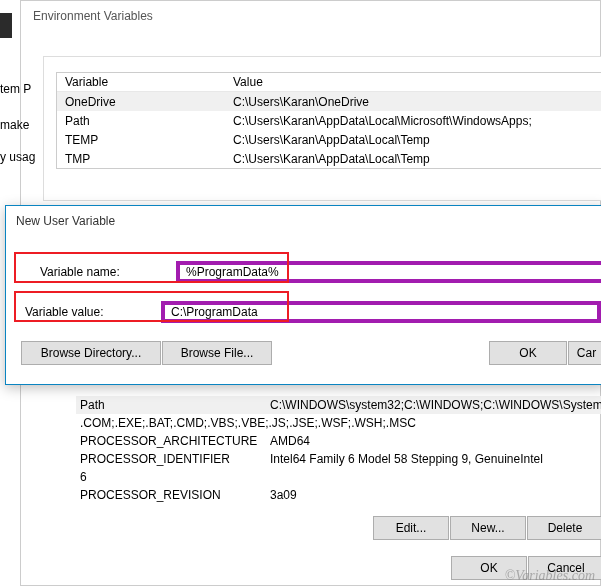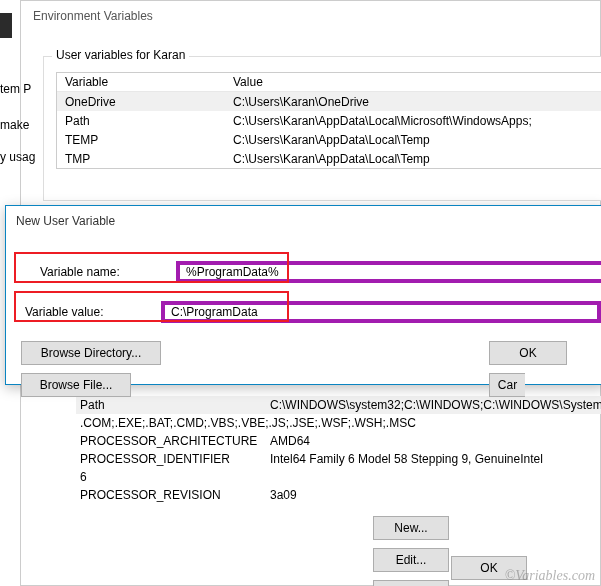--- a/index.html
+++ b/index.html
@@ -160,22 +160,21 @@
       width: 560px;
     }
     .sys-row { display: flex; height: 18px; align-items: center; }
     .sys-row .c1 { width: 190px; padding-left: 4px; white-space: nowrap; overflow: hidden; }
     .sys-row .c2 { flex: 1; padding-left: 4px; white-space: nowrap; overflow: hidden; }
     .sys-row.sel { background: #f0f0f0; }
     
     .btn-row {
       position: absolute;
       display: flex;
-      gap: 8px;
-      flex-direction: column;
+      gap: 1px;
     }
     .watermark {
       position: absolute;
       right: 6px;
       bottom: 2px;
       color: rgba(120,120,120,0.55);
       font-style: italic;
       font-size: 14px;
       font-family: Georgia, serif;
       z-index: 30;
@@ -187,21 +186,20 @@
 <div class="left-strip"></div>
 <div class="dark-block"></div>
 <div class="left-text" style="top:82px;">tem P</div>
 <div class="left-text" style="top:118px;">make</div>
 <div class="left-text" style="top:150px;">y usag</div>
 
 <div class="env-window">
   <div class="env-title">Environment Variables</div>
 
   <div class="groupbox user-group">
-    <div class="groupbox-label">User variables for Karan</div>
     <div class="table">
       <div class="tr header">
         <div class="td col-var">Variable</div>
         <div class="td col-val">Value</div>
       </div>
       <div class="tr selected">
         <div class="td col-var">OneDrive</div>
         <div class="td col-val">C:\Users\Karan\OneDrive</div>
       </div>
       <div class="tr">
@@ -238,22 +236,22 @@
     <div class="sys-row">
       <div class="c2">6</div>
     </div>
     <div class="sys-row">
       <div class="c1">PROCESSOR_REVISION</div>
       <div class="c2">3a09</div>
     </div>
   </div>
 
   <div class="btn-row" style="left:352px; top:515px;">
+    <button class="btn" style="width:76px;">Edit...</button>
     <button class="btn" style="width:76px;">New...</button>
-    <button class="btn" style="width:76px;">Edit...</button>
     <button class="btn" style="width:76px;">Delete</button>
   </div>
 
   <div class="btn-row" style="left:430px; top:555px;">
     <button class="btn" style="width:76px;">OK</button>
     <button class="btn" style="width:76px;">Cancel</button>
   </div>
 </div>
 
 <div class="nuv-dialog">

